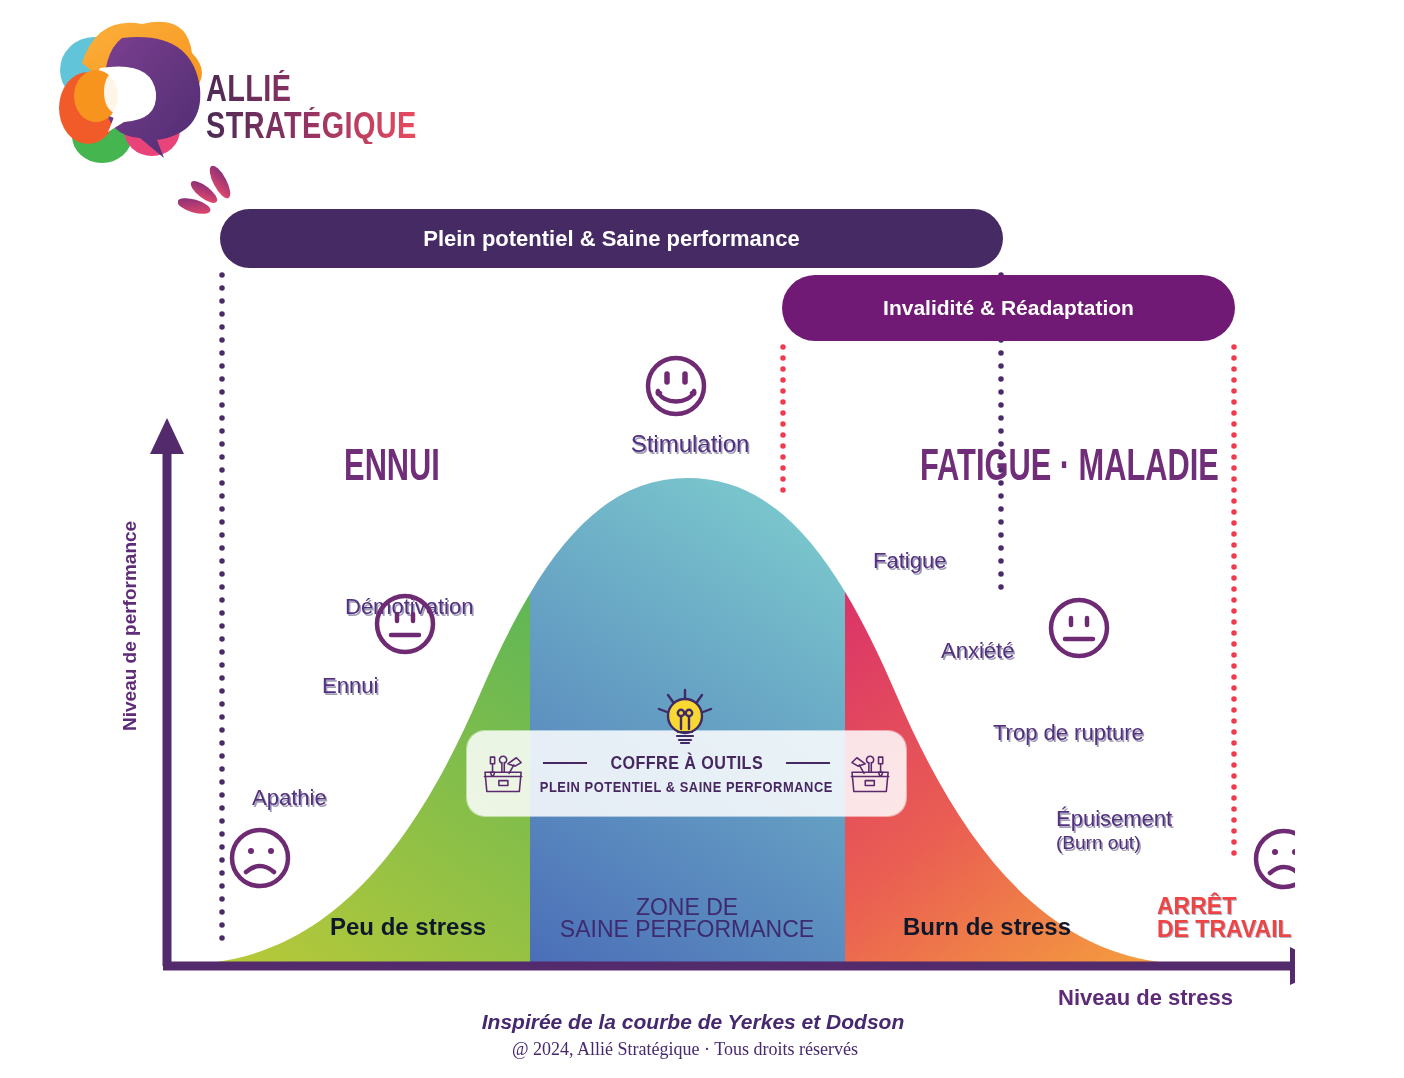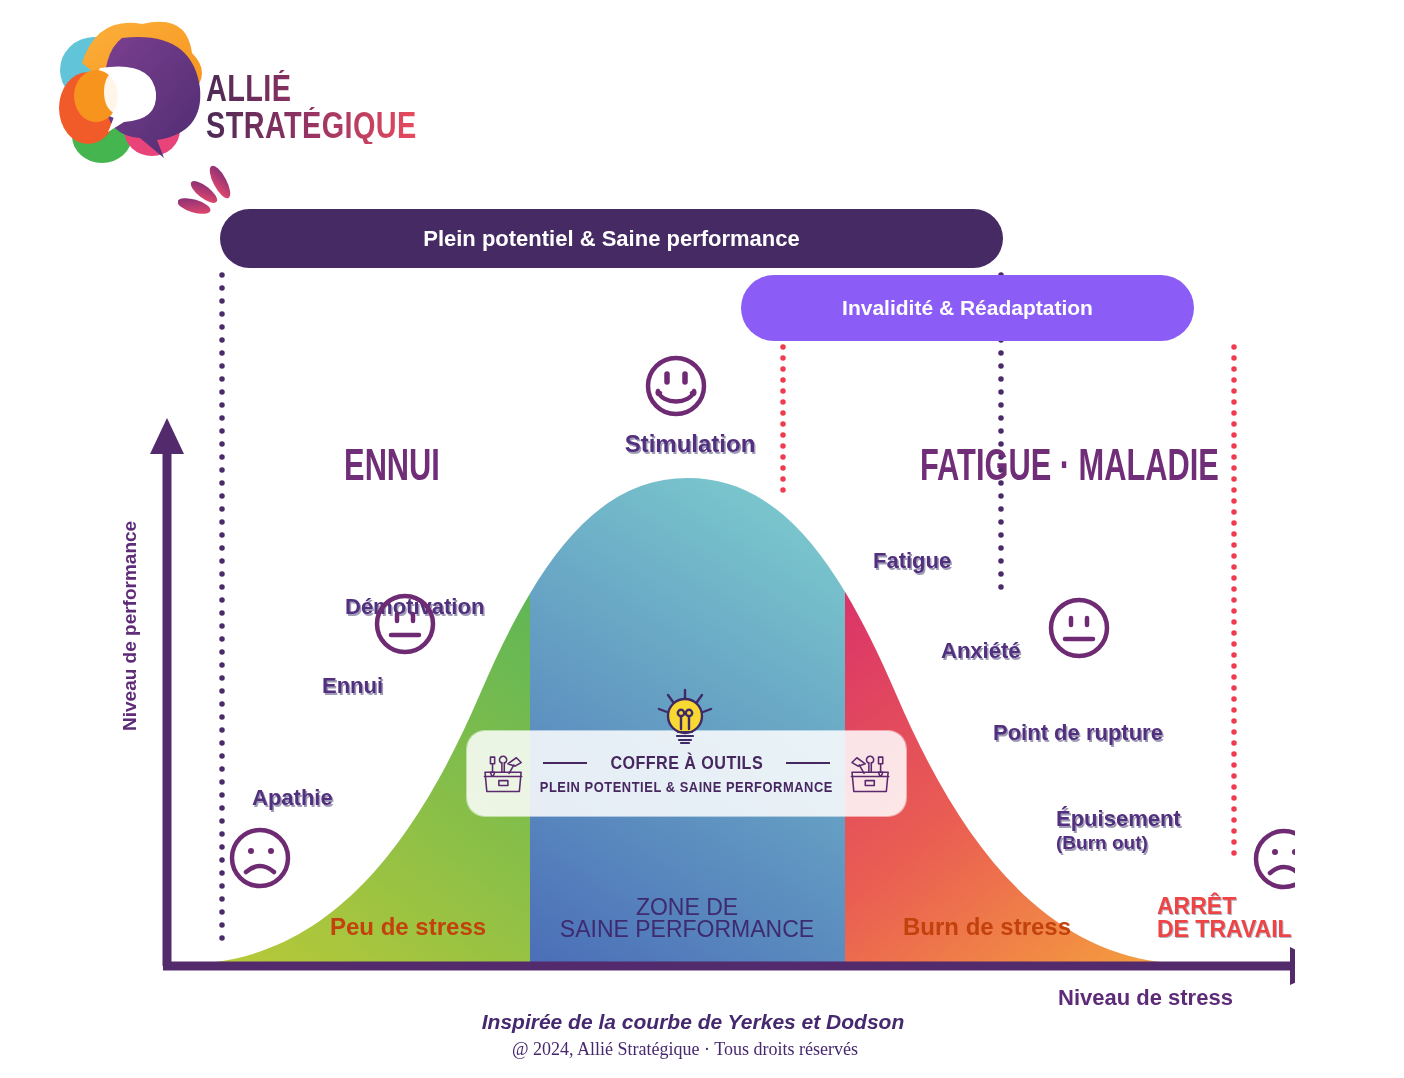--- a/index.html
+++ b/index.html
@@ -4,33 +4,33 @@
 <style>
   html,body{margin:0;padding:0;background:#fff;}
   #stage{
     position:relative;width:1295px;height:1078px;overflow:hidden;background:#ffffff;
     font-family:"Liberation Sans",sans-serif;
   }
   .abs{position:absolute;}
   
   .banner{display:flex;align-items:center;justify-content:center;color:#fff;font-weight:bold;}
   .banner-potential{left:220px;top:209px;width:783px;height:59px;border-radius:30px;background:#452a63;font-size:22px;}
-  .banner-invalidity{left:741px;top:275px;width:453px;height:66px;border-radius:33px;background:#8b5cf6;font-size:21px;z-index:4;}
+  .banner-invalidity{left:782px;top:275px;width:453px;height:66px;border-radius:33px;background:#701a75;font-size:21px;z-index:4;}
   
   .zone-title{
     font-weight:bold;color:#712e78;font-size:44px;letter-spacing:0px;
     transform:scaleX(0.70);transform-origin:center;white-space:nowrap;text-align:center;
   }
   
   .lbl{
-    font-weight:bold;color:#52307f;font-size:22px;white-space:nowrap;
+    font-weight:normal;color:#52307f;font-size:22px;white-space:nowrap;
     text-shadow:1.5px 1.5px 0 rgba(42,38,92,0.45);
   }
   .lbl-small{font-size:19px;}
-  .stress-lbl{font-weight:bold;color:#c2410c;font-size:24px;white-space:nowrap;}
+  .stress-lbl{font-weight:bold;color:#0f172a;font-size:24px;white-space:nowrap;}
   .zone-center-lbl{font-weight:normal;color:#3e2a6e;font-size:23px;line-height:22px;text-align:center;white-space:nowrap;}
   .arret{font-weight:bold;color:#ef4444;font-size:23px;line-height:23px;white-space:nowrap;text-shadow:1px 1px 0 rgba(42,38,92,0.35);}
   
   .axis-lbl{font-weight:bold;color:#5e2b79;font-size:19px;white-space:nowrap;}
   .y-axis-lbl{transform:rotate(-90deg);transform-origin:center;}
   
   .toolbox-banner{
     left:467px;top:731px;width:439px;height:85px;border-radius:18px;
     background:rgba(255,255,255,0.85);z-index:5;
     display:flex;align-items:center;justify-content:space-between;padding:0 12px;box-sizing:border-box;
@@ -189,21 +189,21 @@
   <div class="abs lbl" style="left:873px;top:548px;">Fatigue</div>
   <div class="abs lbl" style="left:941px;top:638px;">Anxiété</div>
   <svg class="abs" style="left:1046px;top:595px;" width="66" height="66" viewBox="0 0 66 66">
     <g stroke="#6e2a72" fill="none" stroke-linecap="round">
       <circle cx="33" cy="33" r="28" stroke-width="4.5"></circle>
       <line x1="25" y1="23" x2="25" y2="30" stroke-width="4.5"></line>
       <line x1="41" y1="23" x2="41" y2="30" stroke-width="4.5"></line>
       <line x1="19" y1="44" x2="47" y2="44" stroke-width="4.5"></line>
     </g>
   </svg>
-  <div class="abs lbl" style="left:993px;top:720px;">Point de rupture</div>
+  <div class="abs lbl" style="left:993px;top:720px;">Trop de rupture</div>
   <div class="abs lbl" style="left:1056px;top:806px;">Épuisement</div>
   <div class="abs lbl lbl-small" style="left:1056px;top:832px;">(Burn out)</div>
   <svg class="abs" style="left:1250px;top:825px;" width="68" height="68" viewBox="0 0 68 68">
     <g stroke="#6e2a72" fill="none" stroke-linecap="round">
       <circle cx="34" cy="34" r="28" stroke-width="4.5"></circle>
       <circle cx="25" cy="27" r="3" fill="#6e2a72" stroke="none"></circle>
       <circle cx="45" cy="27" r="3" fill="#6e2a72" stroke="none"></circle>
       <path d="M20,48 Q34,36 48,48" stroke-width="4.5"></path>
     </g>
   </svg>

